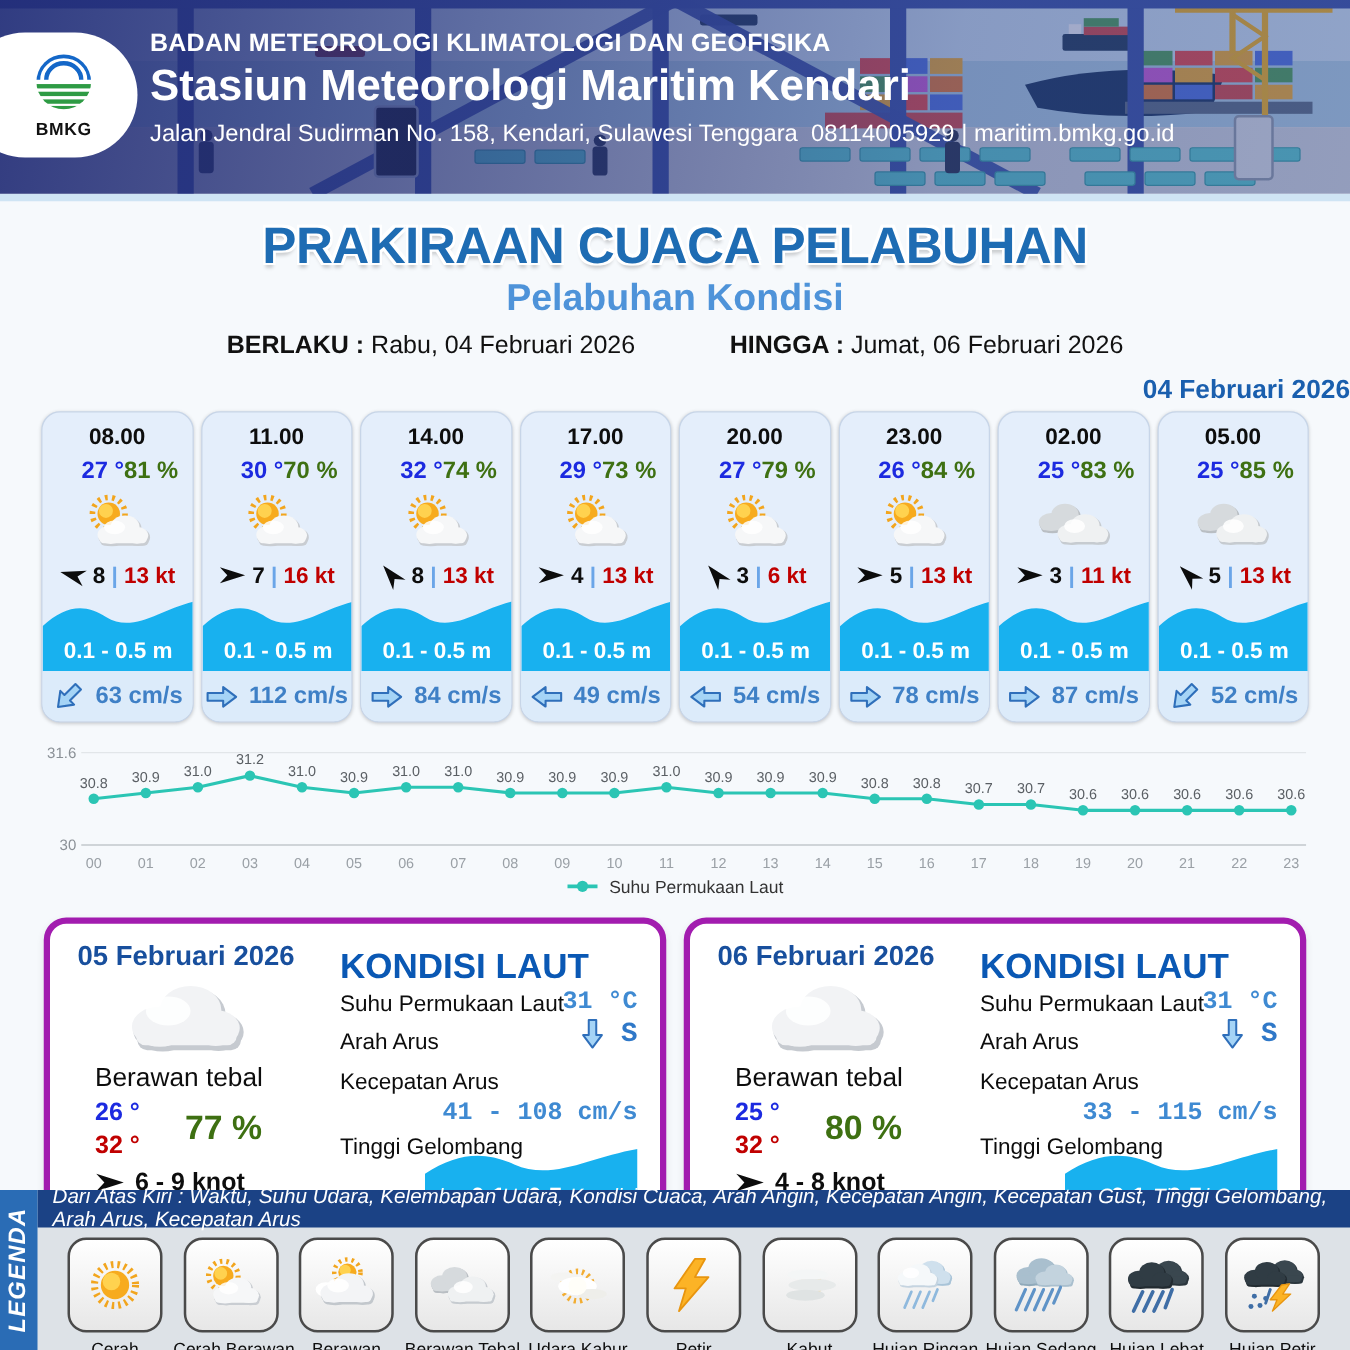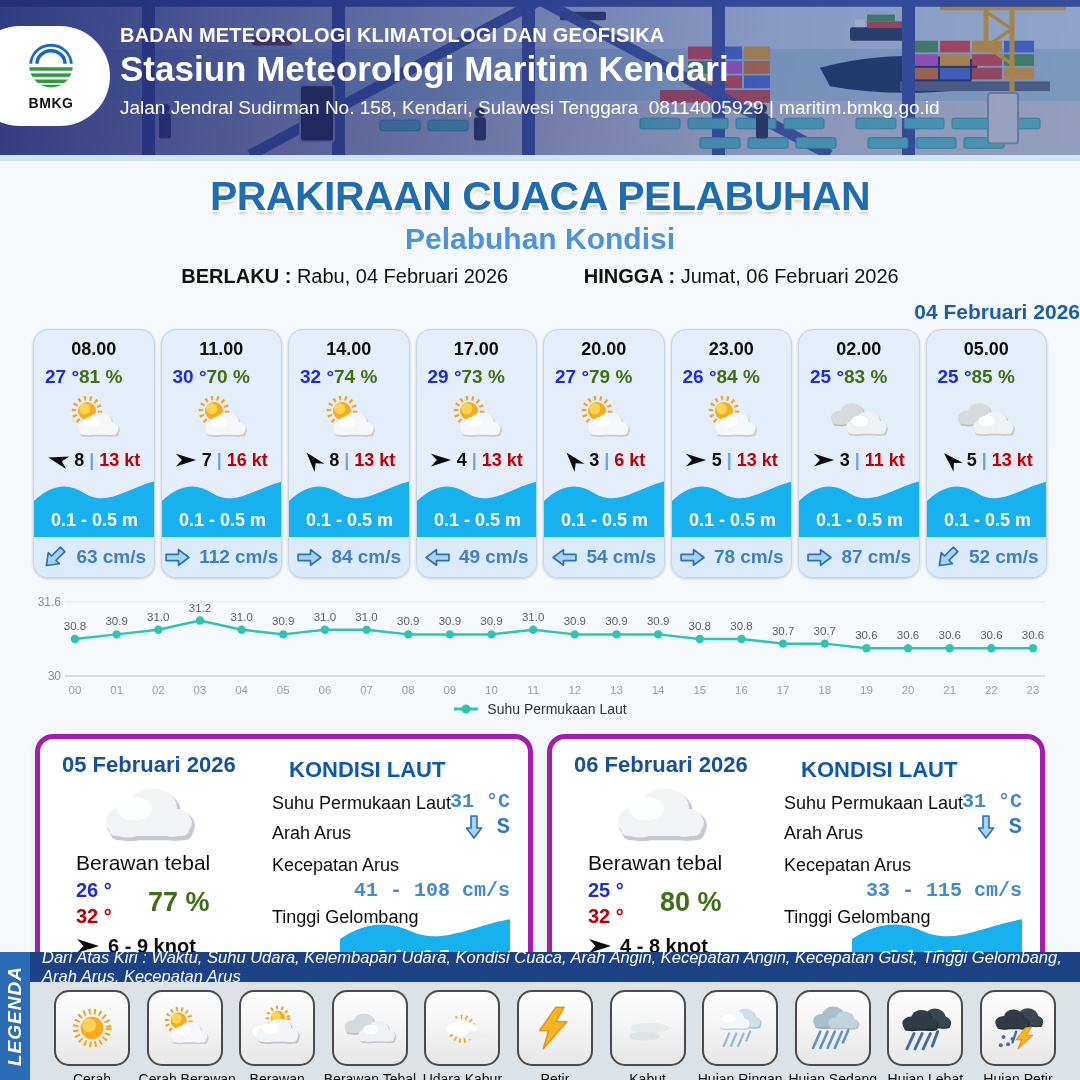--- a/index.html
+++ b/index.html
@@ -22,21 +22,21 @@
   .title-port{text-align:center;font-size:30px;font-weight:800;color:#4e93d9;margin-top:2px;}
   .validity{text-align:center;font-size:20px;color:#111;margin-top:9px;}
   .v-label{font-weight:bold;}
   .v-gap{margin-left:70px;}
   .date-label{margin:12px 0 5px 36px;color:#1a5fae;font-weight:bold;font-size:21px;text-align:right;}
 
   
   .cards-row{display:flex;gap:6px;margin:0 33px;}
   .fcard{flex:1;background:#e4eefb;border:1px solid #c7d5e8;border-radius:15px;overflow:hidden;box-shadow:0 1px 3px rgba(0,0,0,.18);display:flex;flex-direction:column;height:247px;}
   .fcard .time{text-align:center;font-weight:bold;font-size:18px;color:#0d0d0d;padding-top:9px;height:25px;}
-  .fcard .temps{display:flex;justify-content:flex-start;padding:2px 11px 0;font-size:19px;font-weight:bold;height:26px;}
+  .fcard .temps{display:flex;justify-content:flex-end;padding:2px 11px 0;font-size:19px;font-weight:bold;height:26px;}
   .temp{color:#1c2ae0;}
   .hum{color:#3e7012;}
   .fcard .wicon{flex:1;display:flex;align-items:center;justify-content:center;}
   .fcard .wind{display:flex;align-items:center;justify-content:center;gap:5px;font-size:18px;font-weight:bold;height:30px;}
   .wind .spd{color:#0d0d0d;}
   .wind .sep{color:#6aa5e8;font-weight:bold;}
   .wind .gust{color:#c00000;}
   .fcard .wave{height:62px;line-height:0;}
   .fcard .current{height:40px;display:flex;align-items:center;justify-content:center;gap:8px;color:#3f80c6;font-weight:bold;font-size:19px;background:#dcebfa;}
   .dart{display:inline-flex;}
@@ -51,21 +51,21 @@
   .dcard{position:relative;flex:1;height:252px;background:#fff;border:5px solid #a21caf;border-radius:18px;box-shadow:0 2px 6px rgba(0,0,0,.08);}
   .d-date{position:absolute;left:22px;top:13px;font-size:22px;font-weight:bold;color:#184f9d;}
   .d-icon{position:absolute;left:48px;top:38px;}
   .d-cond{position:absolute;left:36px;top:112px;font-size:21px;color:#0d0d0d;}
   .d-tmin{position:absolute;left:36px;top:140px;font-size:20px;font-weight:bold;color:#1c2ae0;}
   .d-tmax{position:absolute;left:36px;top:166px;font-size:20px;font-weight:bold;color:#c00000;}
   .d-hum{position:absolute;left:108px;top:148px;font-size:27px;font-weight:bold;color:#3e7012;}
   .d-wind{position:absolute;left:36px;top:196px;display:flex;align-items:center;gap:8px;font-size:20px;font-weight:bold;color:#0d0d0d;}
   .d-gust{position:absolute;left:64px;top:226px;font-size:19px;font-weight:bold;color:#c00000;}
   .d-sea{position:absolute;left:232px;top:18px;right:18px;height:218px;}
-  .sea-title{position:absolute;left:0;top:0;font-size:22px;font-weight:bold;color:#0a58b4;margin-left:17px;}
+  .sea-title{position:absolute;left:0;top:0;font-size:28px;font-weight:bold;color:#0a58b4;}
   .sea-lbl{position:absolute;left:0;font-size:18px;color:#0d0d0d;}
   .sea-val{position:absolute;right:0;font-size:20px;font-weight:bold;color:#3f8ad2;font-family:Liberation Mono, monospace;}
   .sea-dir{display:flex;align-items:center;gap:10px;}
   .sea-dir b{color:#2f78c8;font-size:22px;}
   .sea-wavebox{position:absolute;right:0;bottom:0;line-height:0;}
 
   
   .legend-bar{position:absolute;left:0;right:0;top:952px;height:128px;background:#dde2e7;display:flex;}
   .legend-band{width:30px;background:#2a6cb5;color:#fff;display:flex;align-items:center;justify-content:center;font-weight:bold;font-style:italic;font-size:19px;letter-spacing:1px;writing-mode:vertical-rl;transform:rotate(180deg);}
   .legend-main{flex:1;display:flex;flex-direction:column;}

